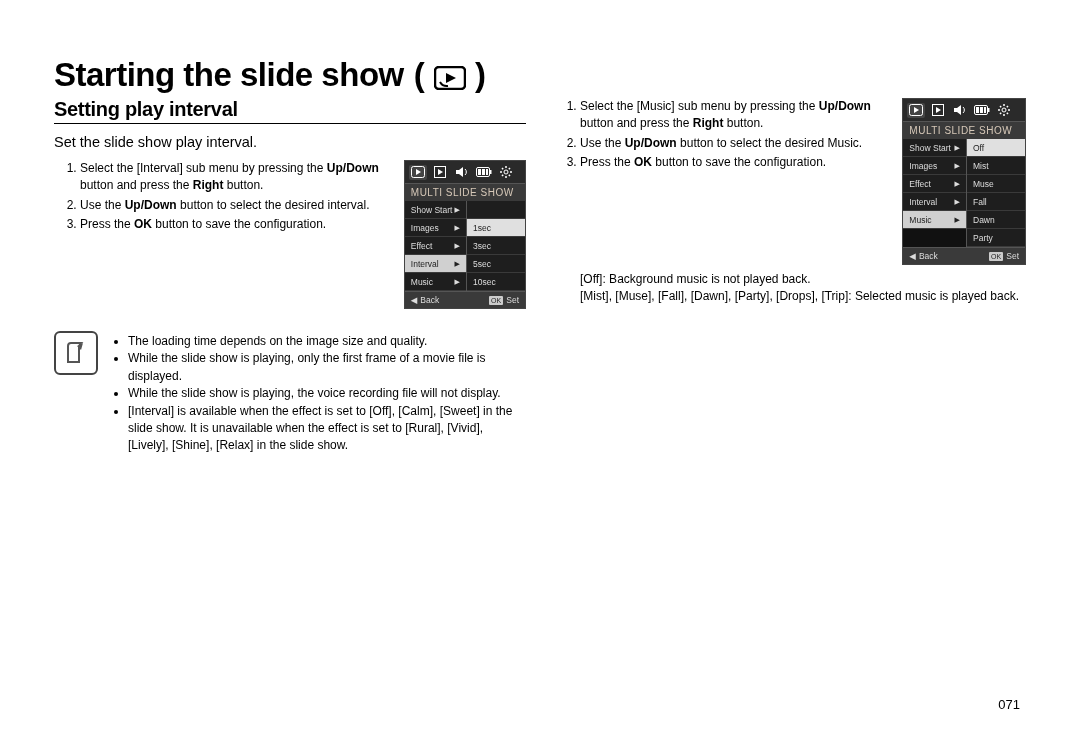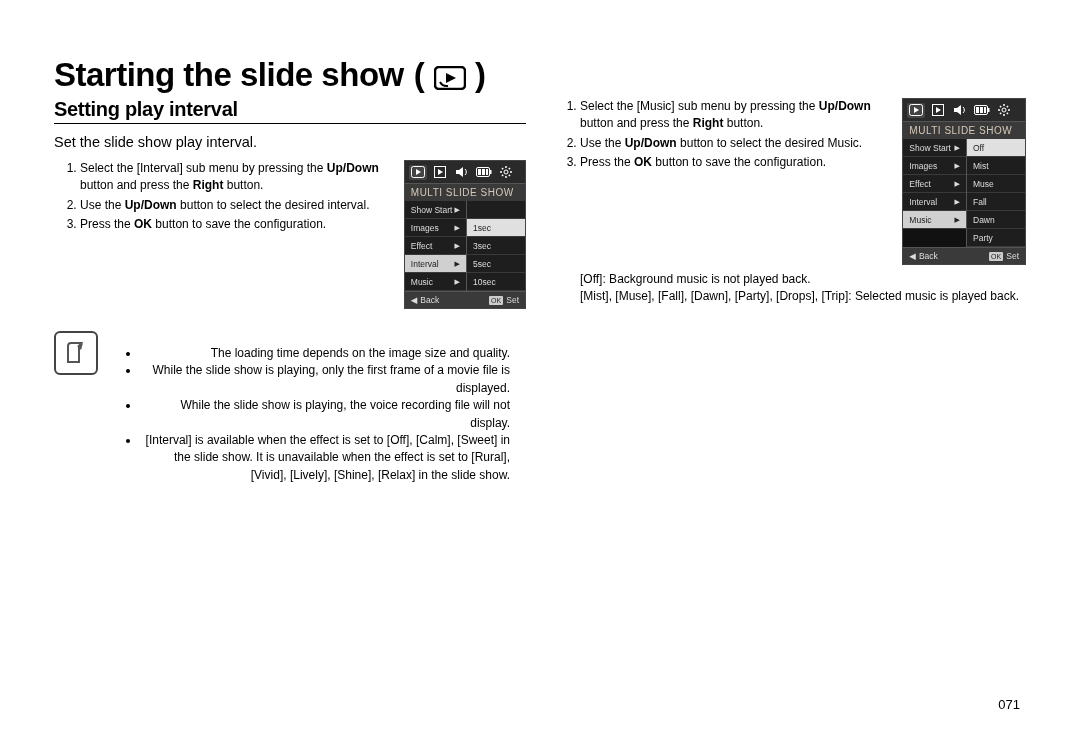--- a/index.html
+++ b/index.html
@@ -157,25 +157,24 @@
     height: 40px;
     border: 2px solid #444;
     border-radius: 6px;
     display: flex;
     align-items: center;
     justify-content: center;
     flex-shrink: 0;
     margin-top: 2px;
   }
   ul.bullets {
-    margin: 16px;
+    margin: 4px;
     padding-left: 16px;
     font-size: 12px;
     line-height: 1.45;
-    text-align: right;
   }
   ul.bullets li { margin-bottom: 0px; }
 
   .music-notes {
     font-size: 12px;
     line-height: 1.45;
     margin-top: 6px;
     padding-left: 26px;
   }
 

